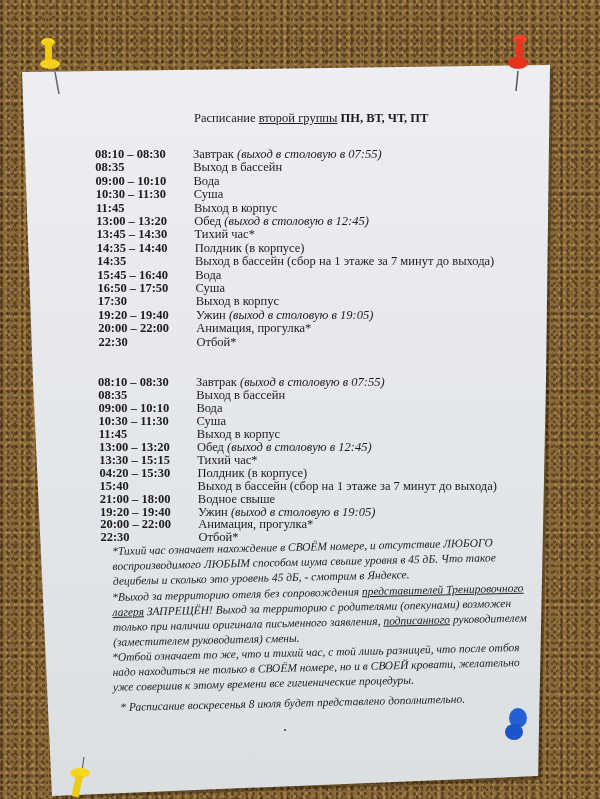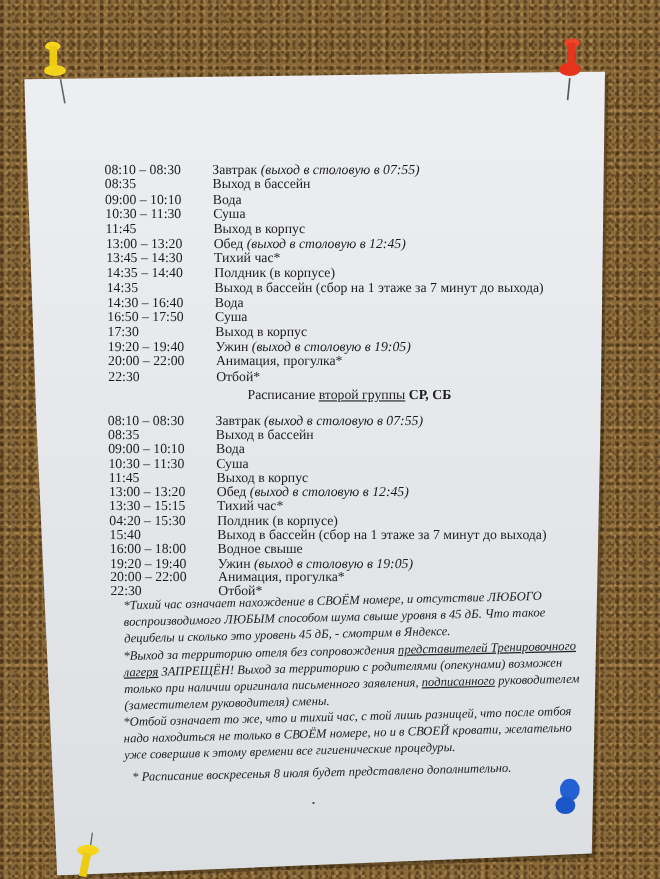--- a/index.html
+++ b/index.html
@@ -29,39 +29,42 @@
   .content {
     position:absolute; left:0; top:0; width:600px; height:799px;
     color:#1c1c1c;
   }
   .heading {
     position:absolute; font-size:12.5px; white-space:nowrap;
   }
   .heading u { text-decoration:underline; }
   .heading b { font-weight:bold; }
   .row { position:absolute; font-size:12.5px; white-space:nowrap; }
-  .row .time { position:absolute; left:0; font-weight:normal; }
+  .row .time { position:absolute; left:0; font-weight:bold; }
   .row .act { position:absolute; left:98px; }
   .row .act i { font-style:italic; }
   .note {
     position:absolute; font-size:11.5px; font-style:italic; line-height:15px;
     white-space:nowrap; color:#222;
   }
   .note u { text-decoration:underline; }
   .dot { position:absolute; left:284px; top:729px; width:2px; height:2px; background:#333; border-radius:50%; }
   .pin { position:absolute; }
 </style>
 </head>
 <body>
 
 <div class="shadow"></div>
 <div class="paper"></div>
 
 <div class="content">
 
+  <div class="heading" style="left:194px; top:111px;">
+    <span>Расписание </span><u>второй группы</u><b> ПН, ВТ, ЧТ, ПТ</b>
+  </div>
 
   <div id="sched1">
       <div class="row" style="left: 95px; top: 147px;">
         <span class="time">08:10 – 08:30</span>
         <span class="act"><span>Завтрак </span><i>(выход в столовую в 07:55)</i></span>
       </div>
       <div class="row" style="left: 95.25px; top: 160.4px;">
         <span class="time">08:35</span>
         <span class="act"><span>Выход в бассейн</span><i></i></span>
       </div>
@@ -87,21 +90,21 @@
       </div>
       <div class="row" style="left: 96.75px; top: 240.8px;">
         <span class="time">14:35 – 14:40</span>
         <span class="act"><span>Полдник (в корпусе)</span><i></i></span>
       </div>
       <div class="row" style="left: 97px; top: 254.2px;">
         <span class="time">14:35</span>
         <span class="act"><span>Выход в бассейн (сбор на 1 этаже за 7 минут до выхода)</span><i></i></span>
       </div>
       <div class="row" style="left: 97.25px; top: 267.6px;">
-        <span class="time">14:30 – 16:40</span>
+        <span class="time">15:45 – 16:40</span>
         <span class="act"><span>Вода</span><i></i></span>
       </div>
       <div class="row" style="left: 97.5px; top: 281px;">
         <span class="time">16:50 – 17:50</span>
         <span class="act"><span>Суша</span><i></i></span>
       </div>
       <div class="row" style="left: 97.75px; top: 294.4px;">
         <span class="time">17:30</span>
         <span class="act"><span>Выход в корпус</span><i></i></span>
       </div>
@@ -112,23 +115,20 @@
       <div class="row" style="left: 98.25px; top: 321.2px;">
         <span class="time">20:00 – 22:00</span>
         <span class="act"><span>Анимация, прогулка*</span><i></i></span>
       </div>
       <div class="row" style="left: 98.5px; top: 334.6px;">
         <span class="time">22:30</span>
         <span class="act"><span>Отбой*</span><i></i></span>
       </div>
     </div>
 
-  <div class="heading" style="left:225px; top:352px;">
-    <span>Расписание </span><u>второй группы</u><b> СР, СБ</b>
-  </div>
 
   <div id="sched2">
       <div class="row" style="left: 98px; top: 375px;">
         <span class="time">08:10 – 08:30</span>
         <span class="act"><span>Завтрак </span><i>(выход в столовую в 07:55)</i></span>
       </div>
       <div class="row" style="left: 98.2px; top: 387.95px;">
         <span class="time">08:35</span>
         <span class="act"><span>Выход в бассейн</span><i></i></span>
       </div>
@@ -154,21 +154,21 @@
       </div>
       <div class="row" style="left: 99.4px; top: 465.65px;">
         <span class="time">04:20 – 15:30</span>
         <span class="act"><span>Полдник (в корпусе)</span><i></i></span>
       </div>
       <div class="row" style="left: 99.6px; top: 478.6px;">
         <span class="time">15:40</span>
         <span class="act"><span>Выход в бассейн (сбор на 1 этаже за 7 минут до выхода)</span><i></i></span>
       </div>
       <div class="row" style="left: 99.8px; top: 491.55px;">
-        <span class="time">16:00 – 18:00</span>
+        <span class="time">21:00 – 18:00</span>
         <span class="act"><span>Водное свыше</span><i></i></span>
       </div>
       <div class="row" style="left: 100px; top: 504.5px;">
         <span class="time">19:20 – 19:40</span>
         <span class="act"><span>Ужин </span><i>(выход в столовую в 19:05)</i></span>
       </div>
       <div class="row" style="left: 100.2px; top: 517.45px;">
         <span class="time">20:00 – 22:00</span>
         <span class="act"><span>Анимация, прогулка*</span><i></i></span>
       </div>

